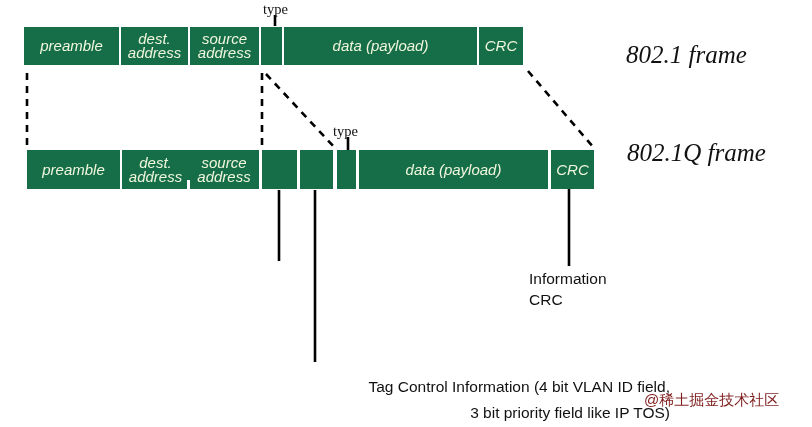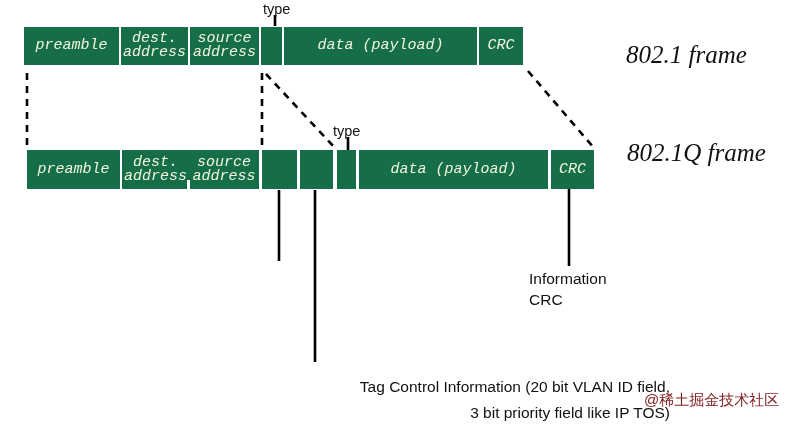--- a/index.html
+++ b/index.html
@@ -8,26 +8,26 @@
     font-family:"Liberation Sans","DejaVu Sans",sans-serif;overflow:hidden;
   }
   .lines{position:absolute;left:0;top:0;pointer-events:none;}
   .frame{position:absolute;}
   .cell{
     position:absolute;top:0;height:100%;
     background:var(--frame_green,#156e48);
     color:var(--cell_text,#f1f6dd);
     font-style:italic;font-size:15px;line-height:14px;
     display:flex;align-items:center;justify-content:center;
-    text-align:center;white-space:pre-line;font-family:Liberation Mono, monospace;
+    text-align:center;white-space:pre-line;
   }
   .top-frame{left:24px;top:27px;width:499px;height:38px;}
   .bottom-frame{left:27px;top:150px;width:567px;height:39px;}
   .notch{position:absolute;background:#fff;width:3px;height:9px;}
-  .type-label{position:absolute;font-size:14.5px;color:#111;}
+  .type-label{position:absolute;font-size:14.5px;color:#111;font-family:Liberation Serif, serif;}
   .frame-title{position:absolute;font-style:italic;font-size:25px;color:#111;white-space:nowrap;font-family:Liberation Serif, serif;}
   .annotation{position:absolute;font-size:15.5px;color:#111;white-space:pre-line;}
   .right-align{text-align:right;}
   .watermark{position:absolute;font-size:15px;color:#7f1d1d;white-space:nowrap;}
 </style>
 </head>
 <body>
 
 <div class="canvas">
 
@@ -75,18 +75,18 @@
   </div>
 
   <div class="type-label" style="left:263px;top:1px">type</div>
   <div class="type-label" style="left:333px;top:123px">type</div>
 
   <div class="frame-title" style="left:626px;top:41px">802.1 frame</div>
   <div class="frame-title" style="left:627px;top:139px">802.1Q frame</div>
 
   <div class="annotation" style="left:529px;top:268px;width:120px;line-height:21px">Information
 CRC</div>
-  <div class="annotation right-align" style="left:290px;top:374px;width:380px;line-height:26px">Tag Control Information (20 bit VLAN ID field,
+  <div class="annotation right-align" style="left:290px;top:374px;width:380px;line-height:26px">Tag Control Information (4 bit VLAN ID field,
 3 bit priority field like IP TOS)</div>
 
   <div class="watermark" style="left:644px;top:391px">@稀土掘金技术社区</div>
 
 </div>
 
 </body></html>

